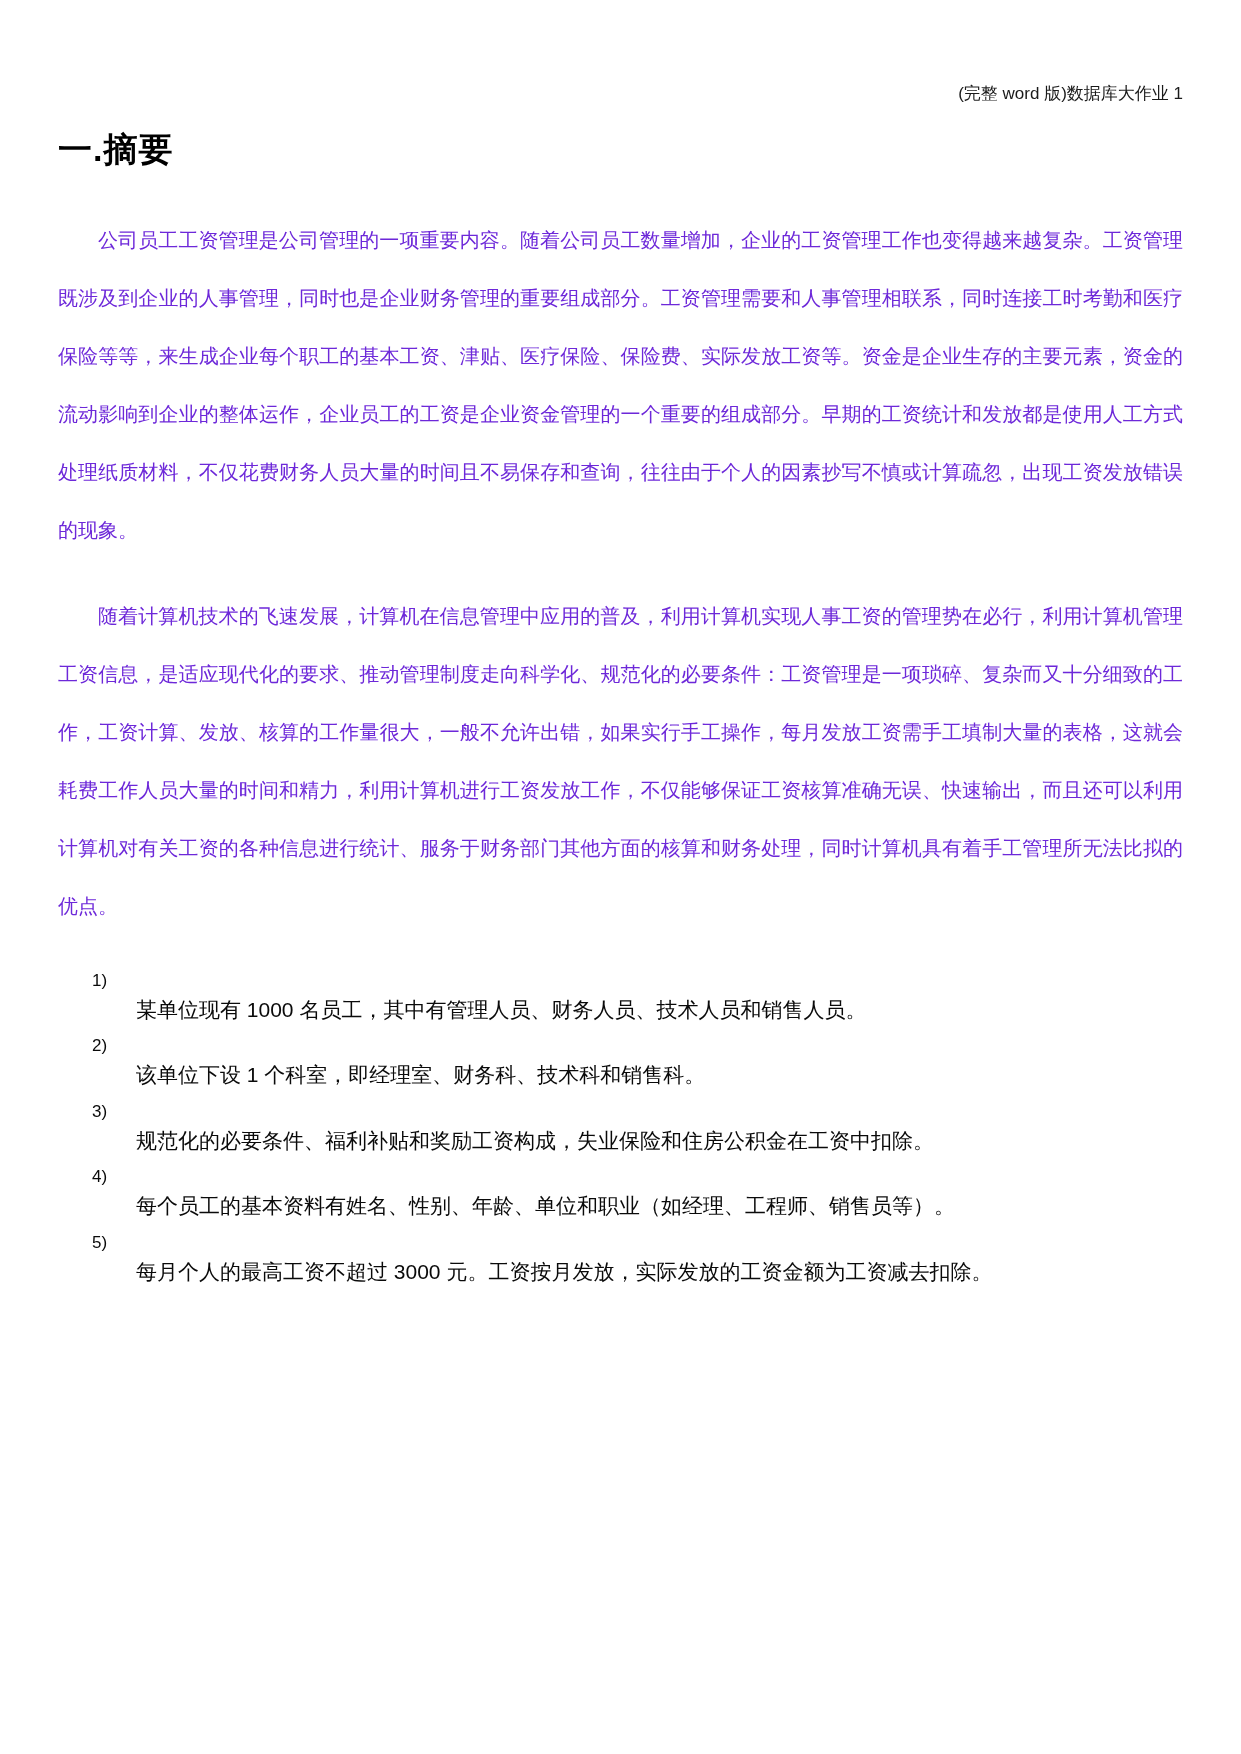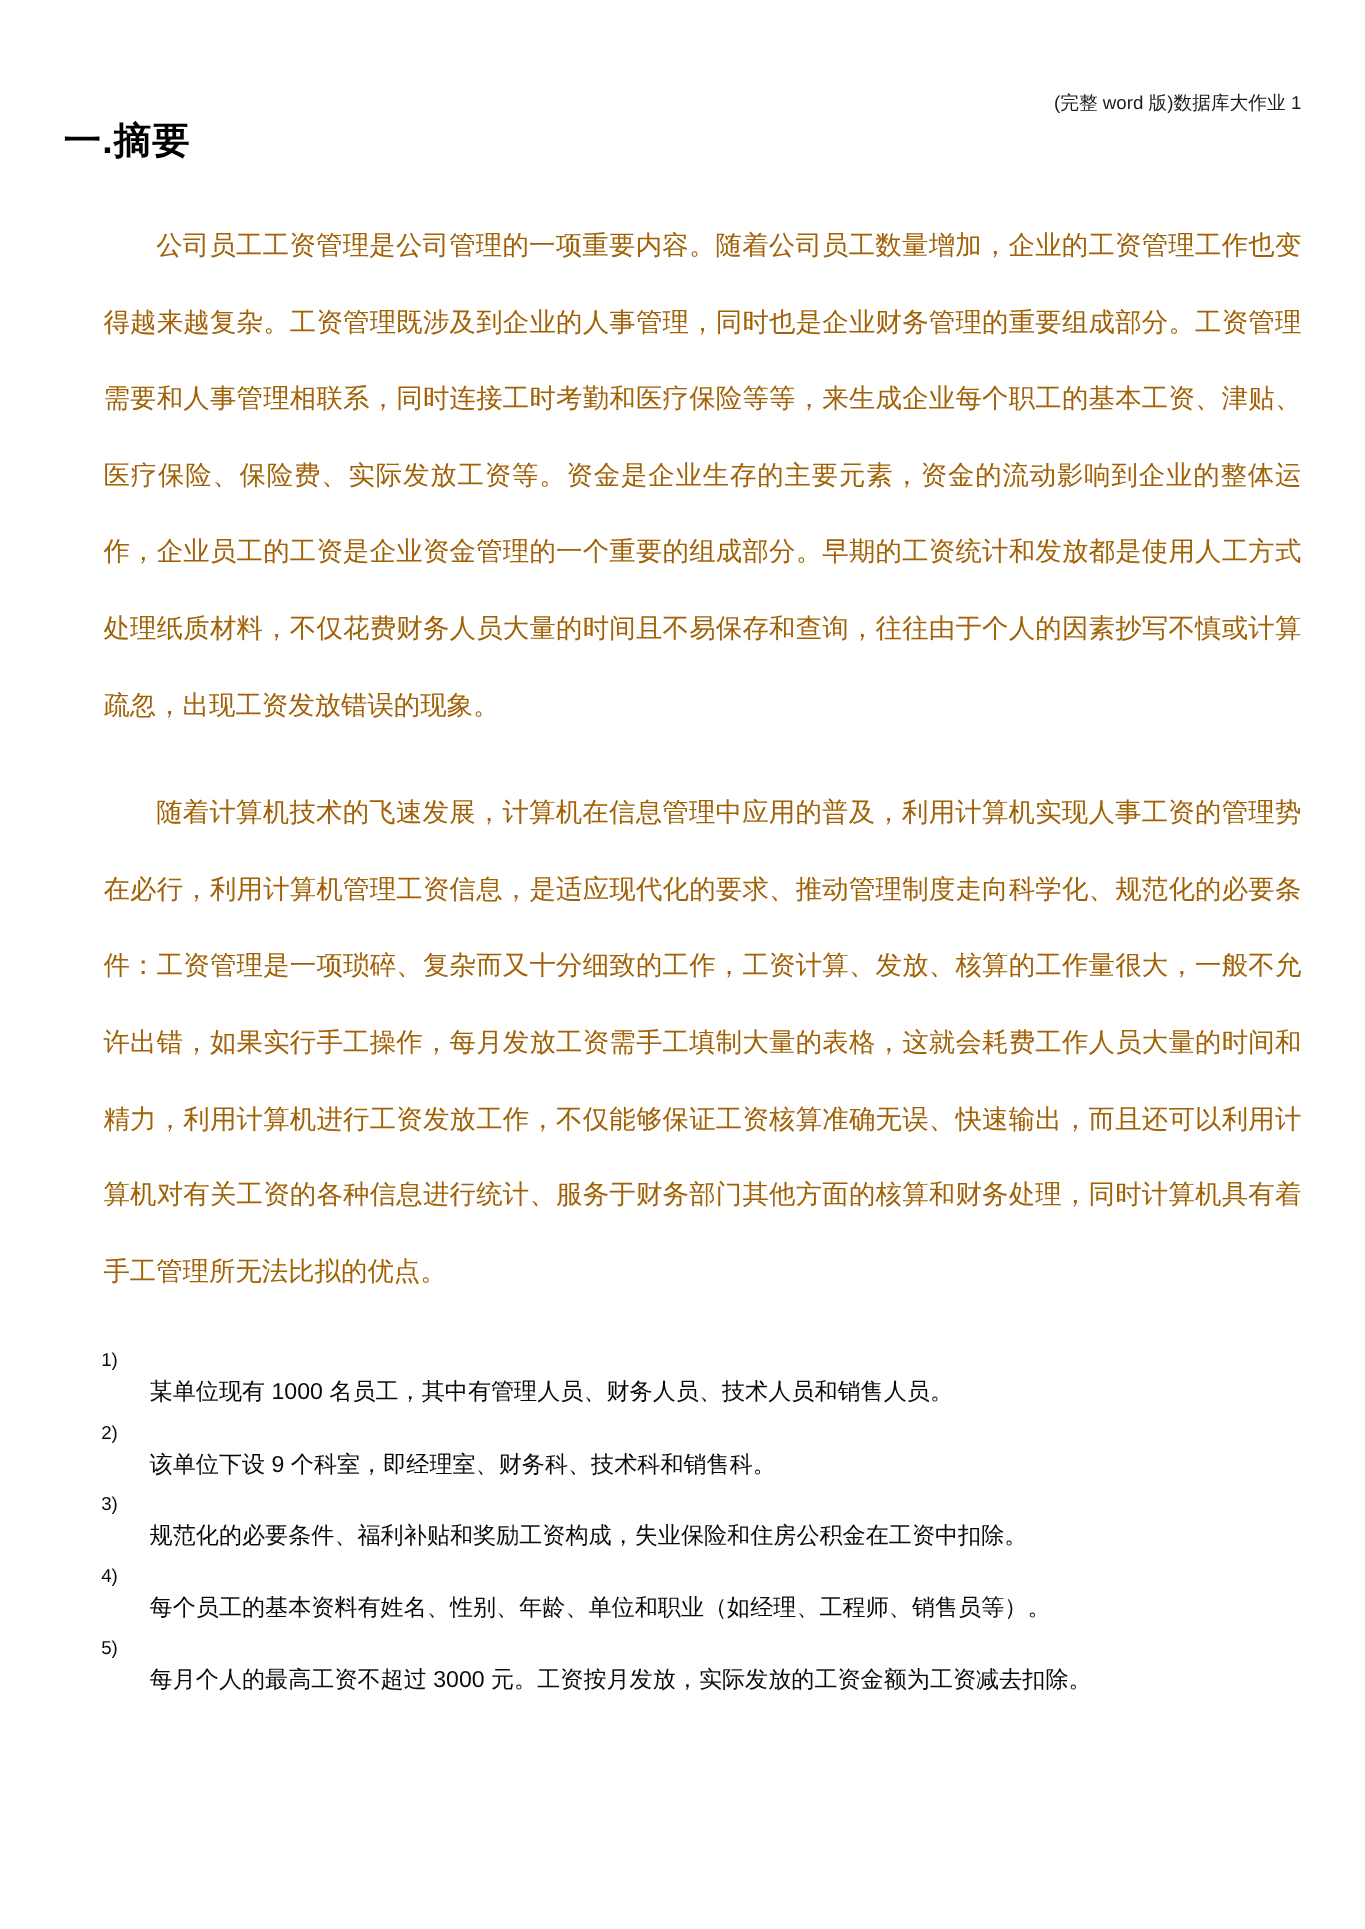--- a/index.html
+++ b/index.html
@@ -12,38 +12,38 @@
     width: 1241px;
     min-height: 1754px;
     margin: 0 auto;
     background: #ffffff;
     padding: 82px 58px 60px 58px;
   }
   .doc-header {
     text-align: right;
     font-size: 17px;
     color: #1a1a1a;
+    margin-bottom: 22px;
   }
   h1.sec-heading {
     font-size: 34px;
     font-weight: 800;
     color: #000000;
     letter-spacing: 1px;
     margin-top: 18px;
     margin-bottom: 38px;
   }
   .sec-abstract h1.sec-heading { margin-top: 0; }
   p.body-para {
-    font-size: 24px;
+    font-size: 20px;
     line-height: 2.9;
     text-align: justify;
     text-indent: 2em;
-    color: #a16207;
+    color: #6d28d9;
     margin-bottom: 28px;
-    margin-left: 36px;
   }
   .num-list {
     margin-top: 6px;
     margin-left: 34px;
     margin-bottom: 20px;
   }
   .num-item {
     display: flex;
     align-items: flex-start;
     font-size: 21px;
@@ -82,21 +82,21 @@
 
     <div class="num-list">
 
       <div class="num-item">
         <span class="marker">1)</span>
         <span class="item-text">某单位现有 1000 名员工，其中有管理人员、财务人员、技术人员和销售人员。</span>
       </div>
 
       <div class="num-item">
         <span class="marker">2)</span>
-        <span class="item-text">该单位下设 9 个科室，即经理室、财务科、技术科和销售科。</span>
+        <span class="item-text">该单位下设 1 个科室，即经理室、财务科、技术科和销售科。</span>
       </div>
 
       <div class="num-item">
         <span class="marker">3)</span>
         <span class="item-text">规范化的必要条件、福利补贴和奖励工资构成，失业保险和住房公积金在工资中扣除。</span>
       </div>
 
       <div class="num-item">
         <span class="marker">4)</span>
         <span class="item-text">每个员工的基本资料有姓名、性别、年龄、单位和职业（如经理、工程师、销售员等）。</span>

